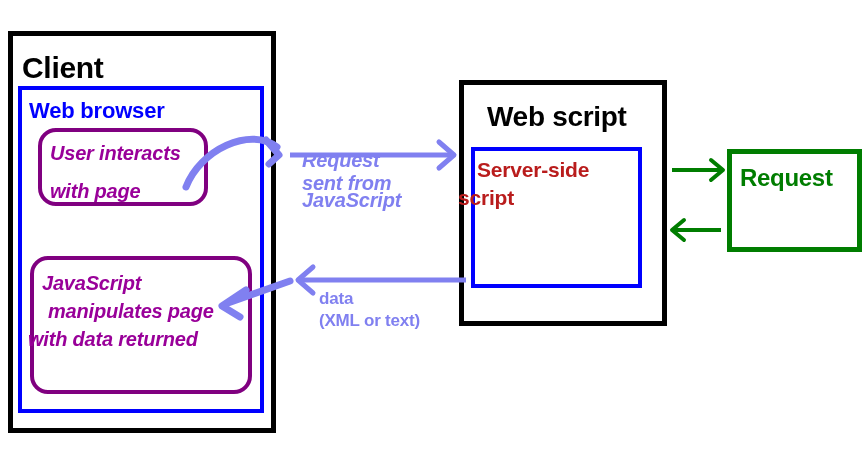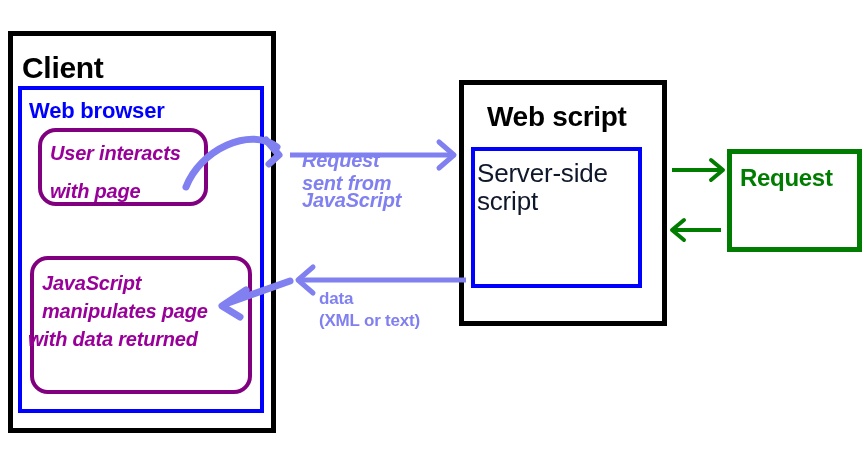--- a/index.html
+++ b/index.html
@@ -56,23 +56,23 @@
     color: #0000ff;
     letter-spacing: -0.2px;
   }
   .label-webserver {
     font-size: 28px;
     font-weight: bold;
     color: #000000;
     letter-spacing: -0.3px;
   }
   .label-serverscript {
-    font-size: 26px;
-    font-weight: normal;
-    color: #0f172a;
+    font-size: 21px;
+    font-weight: bold;
+    color: #b91c1c;
     line-height: 1.32;
     letter-spacing: -0.2px;
   }
   .label-database {
     font-size: 24px;
     font-weight: bold;
     color: #007d00;
     letter-spacing: -0.3px;
   }
   .label-purple {
@@ -121,30 +121,30 @@
   <div class="box box-blue" style="left:18px; top:86px; width:246px; height:327px;"></div>
 
   <div class="label label-webbrowser" style="left:29px; top:98px;">Web browser</div>
 
   <div class="box box-purple" style="left:38px; top:128px; width:170px; height:78px;"></div>
   <div class="label label-purple" style="left:50px; top:139px;">User interacts</div>
   <div class="label label-purple" style="left:50px; top:177px;">with page</div>
 
   <div class="box box-purple" style="left:30px; top:256px; width:222px; height:138px;"></div>
   <div class="label label-purple" style="left:42px; top:269px;">JavaScript</div>
-  <div class="label label-purple" style="left:42px; top:297px;text-align:right;">manipulates page</div>
+  <div class="label label-purple" style="left:48px; top:297px;text-align:right;">manipulates page</div>
   <div class="label label-purple" style="left:28px; top:325px;">with data returned</div>
 
   <div class="box box-black" style="left:459px; top:80px; width:208px; height:246px;"></div>
 
   <div class="label label-webserver" style="left:487px; top:100px;">Web script</div>
 
   <div class="box box-blue" style="left:471px; top:147px; width:171px; height:141px;"></div>
   <div class="label label-serverscript" style="left:477px; top:156px;">Server-side</div>
-  <div class="label label-serverscript" style="left:477px; top:184px;">script</div>
+  <div class="label label-serverscript" style="left:458px; top:184px;">script</div>
 
   <div class="box box-green" style="left:727px; top:149px; width:135px; height:103px;"></div>
   <div class="label label-database" style="left:740px; top:164px;">Request</div>
 
   <div class="label label-flow-italic" style="left:302px; top:120px;margin-top:25px;">Request</div>
   <div class="label label-flow-italic" style="left:302px; top:168px;">sent from</div>
   <div class="label label-flow-italic" style="left:302px; top:185px;">JavaScript</div>
 
   <div class="label label-flow-plain" style="left:319px; top:288px;">data</div>
   <div class="label label-flow-plain" style="left:319px; top:310px;text-align:right;">(XML or text)</div>

